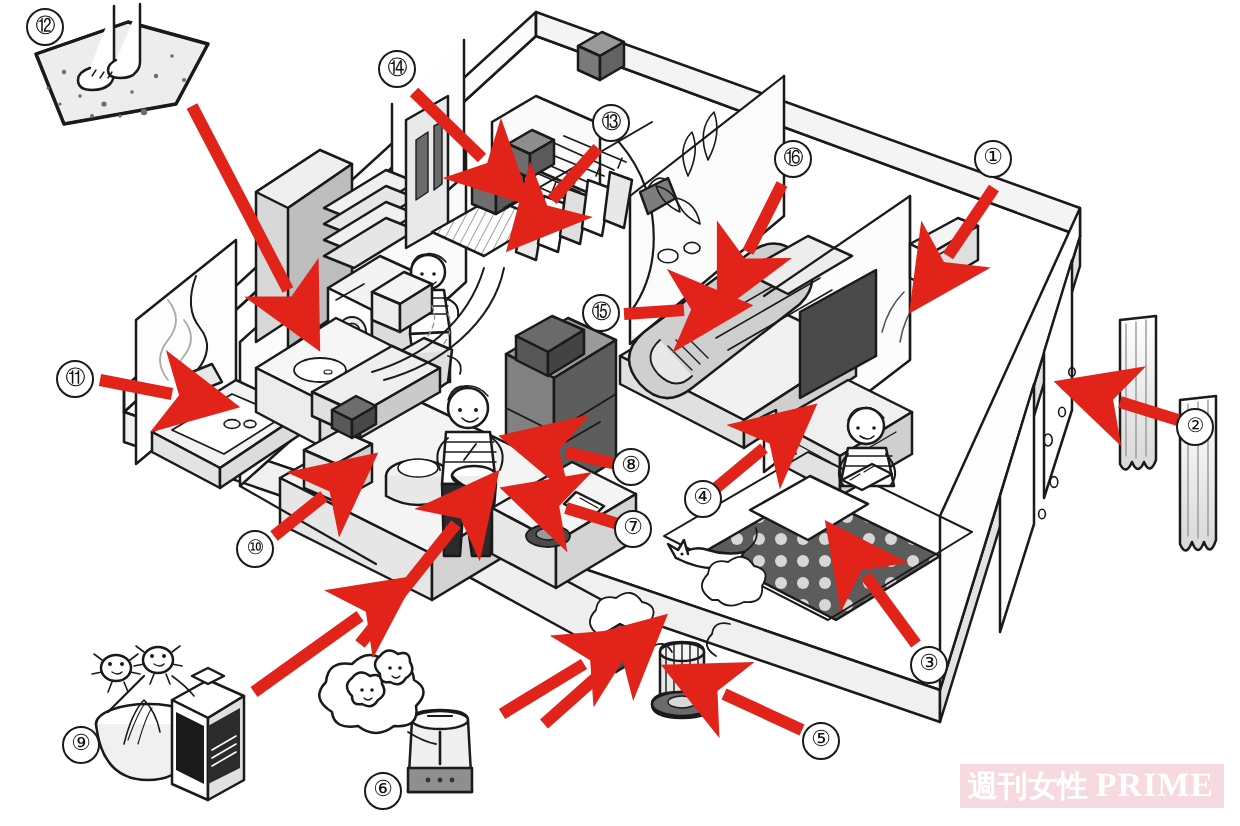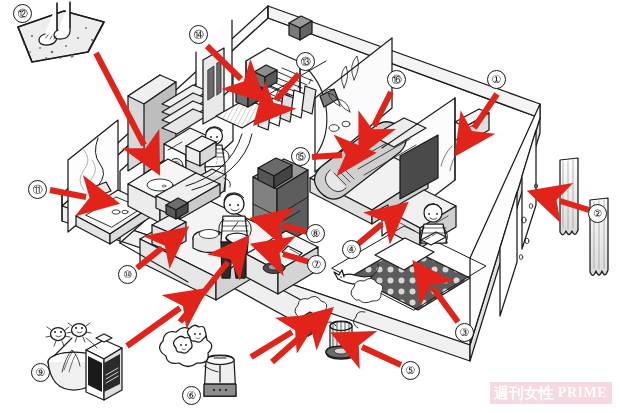--- a/index.html
+++ b/index.html
@@ -18,21 +18,21 @@
   #watermark{
     position:absolute;right:8px;bottom:9px;height:22px;
     display:flex;align-items:center;
     background:#f7d9e0;padding:0 2px;
   }
   #watermark .wm-jp{
     font-family:"DejaVu Sans",sans-serif;font-size:15px;font-weight:bold;
     color:#ffffff;letter-spacing:0px;padding:1px 2px;
   }
   #watermark .wm-en{
-    font-family:"Liberation Serif",serif;font-size:14px;font-weight:bold;
+    font-family:"Liberation Serif",serif;font-size:17px;font-weight:bold;
     color:#ffffff;letter-spacing:0.5px;padding:1px 3px 1px 2px;
   }
 </style>
 </head>
 <body>
 
 <div id="stage">
 
   <svg id="scene" viewBox="0 0 620 413" xmlns="http://www.w3.org/2000/svg">
 

